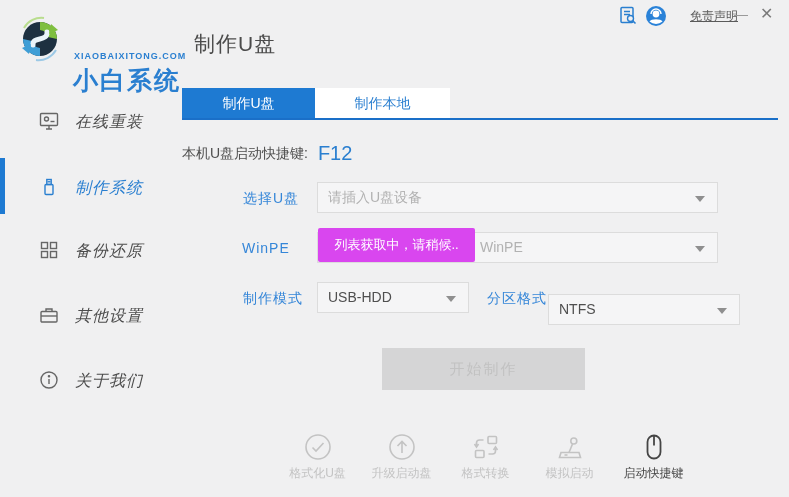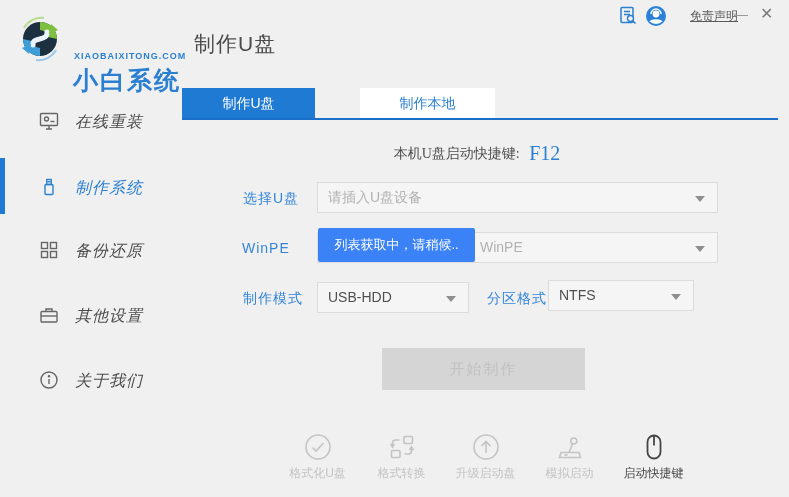--- a/index.html
+++ b/index.html
@@ -22,38 +22,38 @@
   .side-item{position:absolute;left:0;width:182px;height:30px;cursor:pointer;color:#4c4c4c;font-style:italic;}
   .side-item .s-icon{position:absolute;left:38px;top:3px;width:22px;height:22px;}
   .side-item .s-label{position:absolute;left:75px;top:5px;font-size:16px;letter-spacing:1px;}
   .side-item.active{color:#2a7fd0;}
   .side-item.active .bar{position:absolute;left:0;top:-15px;width:5px;height:56px;background:#1e7ad2;}
   .si-1{top:107px;} .si-2{top:173px;} .si-3{top:236px;} .si-4{top:301px;} .si-5{top:366px;}
 
   
   .tab{position:absolute;top:88px;height:30px;line-height:30px;text-align:center;font-size:14px;cursor:pointer;}
   .tab-1{left:182px;width:133px;background:#1e7ad2;color:#ffffff;}
-  .tab-2{left:315px;width:135px;background:#ffffff;color:#2a7fd0;margin-left:45px;}
+  .tab-2{left:315px;width:135px;background:#ffffff;color:#2a7fd0;}
   .tab-underline{position:absolute;left:182px;top:118px;width:596px;height:2px;background:#1a6fc8;}
 
   
-  .hotkey{position:absolute;left:182px;top:142px;width:590px;text-align:center;color:#4e4e4e;font-size:14px;font-family:Liberation Serif, serif;}
+  .hotkey{position:absolute;left:182px;top:142px;width:590px;text-align:left;color:#4e4e4e;font-size:14px;}
   .hotkey .f12{font-size:20px;color:#2a7fd0;margin-left:6px;vertical-align:-2px;}
   .flabel{position:absolute;font-size:14px;color:#3586d8;letter-spacing:1px;}
   .lb-usb{left:243px;top:190px;} .lb-pe{left:242px;top:240px;}
   .lb-mode{left:243px;top:290px;} .lb-part{left:487px;top:290px;}
   .select{position:absolute;height:31px;box-sizing:border-box;background:#f5f5f6;border:1px solid #dcdcdc;font-size:14px;line-height:29px;cursor:pointer;}
   .sel-usb{left:317px;top:182px;width:401px;color:#b2b2b2;}
   .sel-pe{left:317px;top:232px;width:401px;color:#b2b2b2;}
   .sel-mode{left:317px;top:282px;width:152px;color:#4f4f4f;}
-  .sel-part{left:548px;top:280px;width:146px;color:#4f4f4f;}
+  .sel-part{left:548px;top:294px;width:192px;color:#4f4f4f;}
   .select .val{margin-left:10px;white-space:nowrap;}
   .sel-pe .val{margin-left:162px;}
   .caret{position:absolute;right:12px;top:13px;width:0;height:0;border-left:5px solid transparent;border-right:5px solid transparent;border-top:6px solid #8f8f8f;}
-  .toast{position:absolute;left:318px;top:228px;width:157px;height:34px;background:#3b82f6;color:#ffffff;font-size:13px;line-height:34px;text-align:center;border-radius:2px;white-space:nowrap;z-index:5;}
+  .toast{position:absolute;left:318px;top:228px;width:157px;height:34px;background:#d946ef;color:#ffffff;font-size:13px;line-height:34px;text-align:center;border-radius:2px;white-space:nowrap;z-index:5;}
   .start-btn{position:absolute;left:382px;top:348px;width:203px;height:42px;background:#d5d5d6;color:#c2c2c2;border:none;font-size:15px;letter-spacing:2px;font-family:inherit;}
 
   
   .footer{position:absolute;left:182px;top:432px;width:607px;display:flex;justify-content:center;}
   .faction{width:84px;text-align:center;color:#c3c3c3;cursor:pointer;}
   .faction .f-icon{display:block;width:30px;height:30px;margin:0 auto;}
   .faction .f-label{display:block;font-size:12px;margin-top:3px;white-space:nowrap;}
   .faction.active{color:#454545;}
   svg{display:block;}
 </style>
@@ -198,44 +198,44 @@
           <circle cx="15" cy="15" r="12"></circle>
           <path d="M9.5 15.5 l3.5 3.5 l7.5 -8"></path>
         </svg>
       </span>
       <span class="f-label">格式化U盘</span>
     </div>
 
     <div class="faction">
       <span class="f-icon">
         <svg viewBox="0 0 30 30" width="30" height="30" stroke="currentColor" stroke-width="1.6" fill="none">
+          <circle cx="15" cy="15" r="12"></circle>
+          <path d="M15 21 V10 M10.5 14 L15 9.5 L19.5 14"></path>
+        </svg>
+      </span>
+      <span class="f-label">升级启动盘</span>
+    </div>
+
+    <div class="faction">
+      <span class="f-icon">
+        <svg viewBox="0 0 30 30" width="30" height="30" stroke="currentColor" stroke-width="1.6" fill="none">
           <rect x="17" y="4.5" width="8.5" height="7" rx="1"></rect>
           <rect x="4.5" y="18.5" width="8.5" height="7" rx="1"></rect>
           <path d="M12.5 8 H8.5 a3 3 0 0 0 -3 3 v2.5"></path>
           <path d="M3.5 12 L5.5 15 L7.5 12"></path>
           <path d="M17.5 22 h4 a3 3 0 0 0 3 -3 v-2.5"></path>
           <path d="M22.5 18 L24.5 15 L26.5 18"></path>
         </svg>
       </span>
       <span class="f-label">格式转换</span>
     </div>
 
     <div class="faction">
       <span class="f-icon">
         <svg viewBox="0 0 30 30" width="30" height="30" stroke="currentColor" stroke-width="1.6" fill="none">
-          <circle cx="15" cy="15" r="12"></circle>
-          <path d="M15 21 V10 M10.5 14 L15 9.5 L19.5 14"></path>
-        </svg>
-      </span>
-      <span class="f-label">升级启动盘</span>
-    </div>
-
-    <div class="faction">
-      <span class="f-icon">
-        <svg viewBox="0 0 30 30" width="30" height="30" stroke="currentColor" stroke-width="1.6" fill="none">
           <path d="M6 20.5 h18 l1.5 5 h-21 Z"></path>
           <path d="M14 20.5 L17.5 12"></path>
           <circle cx="18.8" cy="9" r="3"></circle>
           <path d="M9.5 23 h3"></path>
         </svg>
       </span>
       <span class="f-label">模拟启动</span>
     </div>
 
     <div class="faction active">

